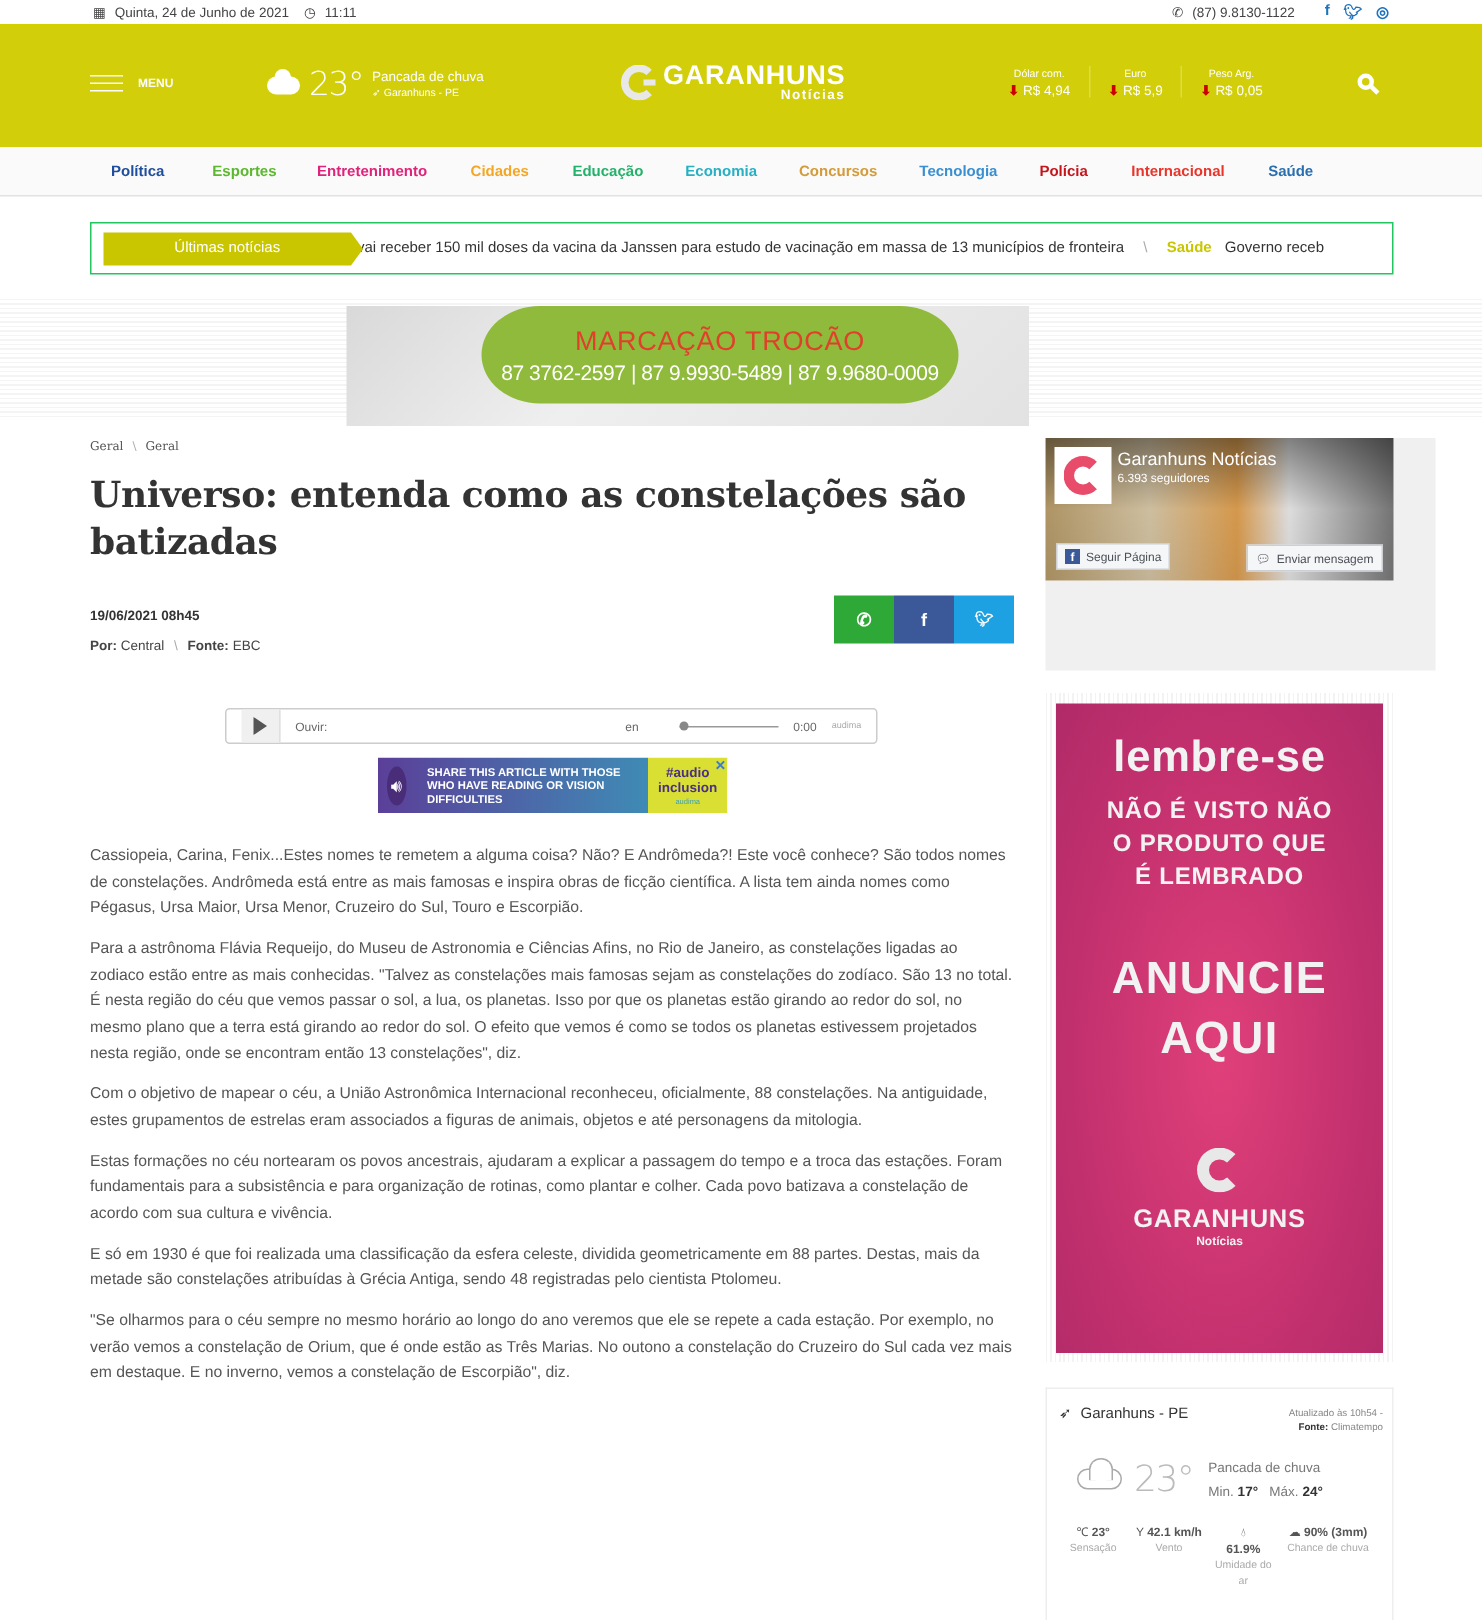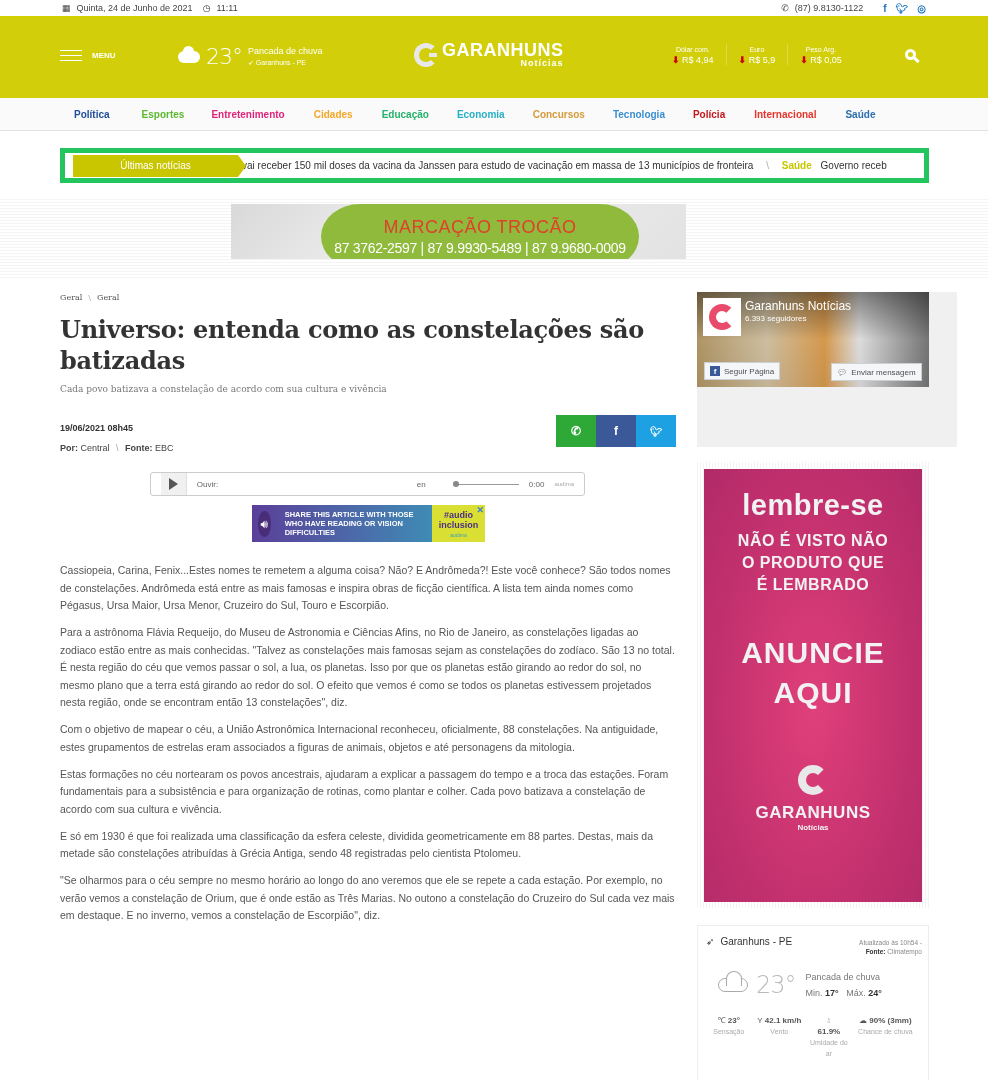--- a/index.html
+++ b/index.html
@@ -37,30 +37,30 @@
   .cur .arr { color: #c00; font-weight: bold; }
   .search-btn { position: absolute; left: 905px; top: 31px; color: #fff; cursor: pointer; }
   .search-btn .lens { width: 11px; height: 11px; border: 3px solid #fff; border-radius: 50%; position: relative; }
   .search-btn .lens:after { content: ""; position: absolute; width: 3px; height: 6px; background: #fff; transform: rotate(-45deg); right: -5px; bottom: -6px; }
 
   
   .nav { height: 33px; display: flex; align-items: center; padding-left: 74px; gap: 0; border-bottom: 1px solid #e2e2e2; background: #fafafa; }
   .nav a { font-size: 10px; font-weight: bold; text-decoration: none; margin-right: 0; cursor: pointer; }
 
   
-  .ticker { position: absolute; left: 60px; top: 148px; width: 869px; height: 35px; border: 5px solid #22c55e; display: flex; align-items: center; overflow: hidden; background: #fff; }
+  .ticker { position: absolute; left: 60px; top: 148px; width: 869px; height: 35px; border: 1px solid #22c55e; display: flex; align-items: center; overflow: hidden; background: #fff; }
   .ticker-label { position: relative; margin-left: 8px; width: 165px; height: 22px; background: #c9c600; color: #fff; font-size: 10px; display: flex; align-items: center; justify-content: center; font-weight: 300; }
   .ticker-label:after { content: ""; position: absolute; right: -8px; top: 0; border-left: 8px solid #c9c600; border-top: 11px solid transparent; border-bottom: 11px solid transparent; }
   .ticker-text { white-space: nowrap; font-size: 10px; color: #333; margin-left: 4px; }
   .ticker-text .sep { color: #aaa; margin: 0 10px; }
   .ticker-text .cat { color: #c9c600; font-weight: bold; margin-right: 6px; }
 
   
   .adstrip { position: absolute; left: 0; top: 198px; width: 988px; height: 80px; background: repeating-linear-gradient(0deg, #f4f4f4 0 1px, #fff 1px 3px), #fafafa; }
-  .ad-banner { position: absolute; left: 231px; top: 6px; width: 455px; height: 55px; background: linear-gradient(135deg, #d9d9d9, #efefef 40%, #e2e2e2); overflow: hidden; }
+  .ad-banner { position: absolute; left: 231px; top: 6px; width: 455px; height: 80px; background: linear-gradient(135deg, #d9d9d9, #efefef 40%, #e2e2e2); overflow: hidden; }
   .ad-pill { position: absolute; left: 90px; top: 0; width: 318px; height: 65px; background: #8fba3c; border-radius: 60px / 50px; display: flex; flex-direction: column; align-items: center; justify-content: center; }
   .ad-pill .t1 { color: #e0402a; font-size: 18px; letter-spacing: 0.5px; }
   .ad-pill .t2 { color: #fff; font-size: 14px; letter-spacing: -0.3px; margin-top: 2px; }
 
   
   .article { position: absolute; left: 60px; top: 290px; width: 616px; }
   .breadcrumb { font-family: "DejaVu Serif", serif; font-size: 8px; color: #555; display: flex; gap: 6px; margin-top: 3px; }
   .breadcrumb .sep { color: #aaa; }
   .title { font-family: "DejaVu Serif", serif; font-weight: bold; font-size: 24px; line-height: 31px; color: #333; margin-top: 12px; letter-spacing: -0.3px; }
   .subtitle { font-family: "DejaVu Serif", serif; font-size: 9px; color: #777; margin-top: 8px; }
@@ -230,21 +230,20 @@
   </div>
 </div>
 
 <div class="article">
   <div class="breadcrumb">
     <span>Geral</span>
     <span class="sep">\</span>
     <span>Geral</span>
   </div>
   <h1 class="title">Universo: entenda como as constelações são batizadas</h1>
-  <div class="subtitle">Cada povo batizava a constelação de acordo com sua cultura e vivência</div>
 
   <div class="meta">
     <div class="date">19/06/2021 08h45</div>
     <div class="author">
       <b>Por:</b>
       <span>Central</span>
       <span class="sep">\</span>
       <b>Fonte:</b>
       <span>EBC</span>
     </div>

